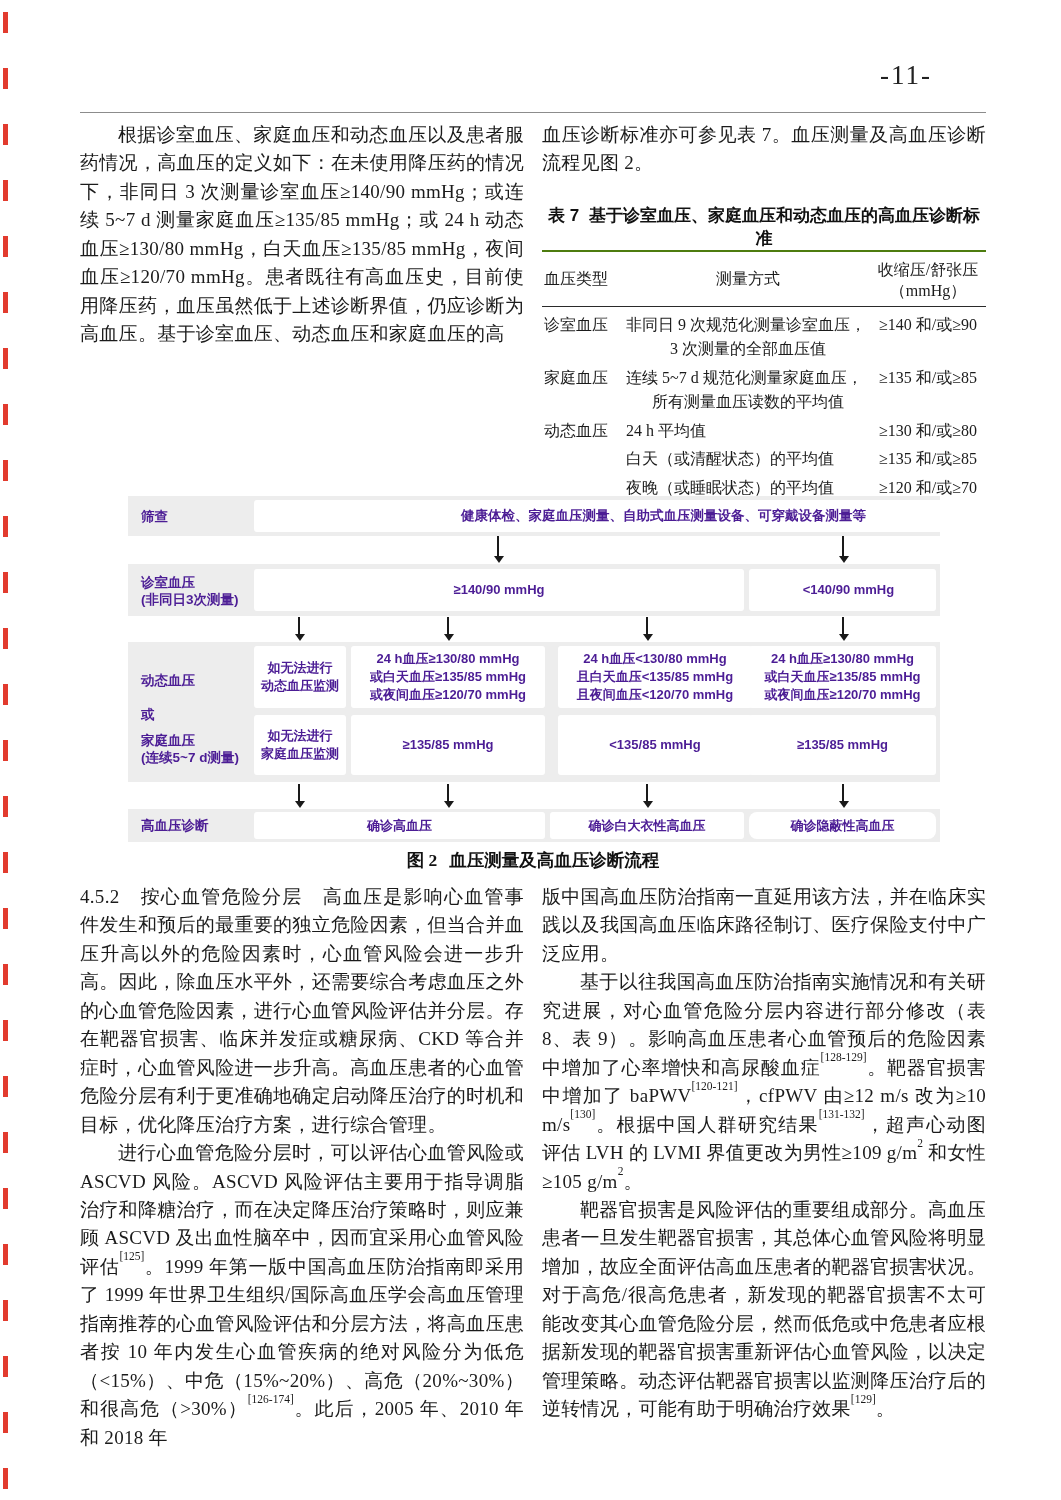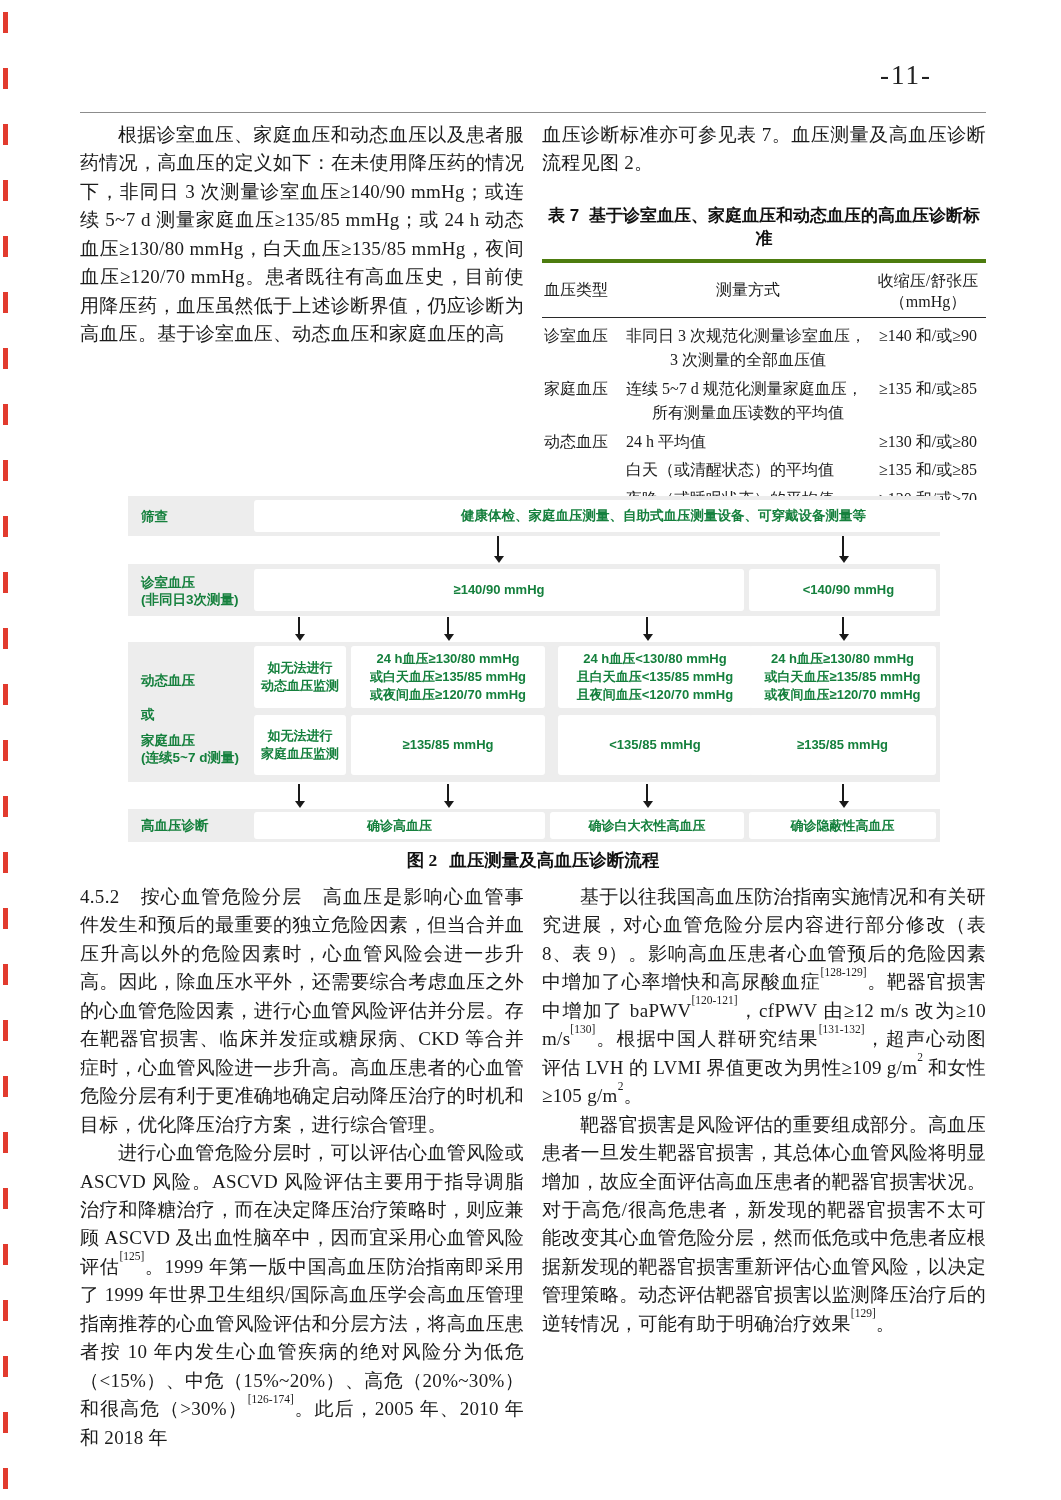--- a/index.html
+++ b/index.html
@@ -19,35 +19,35 @@
   .br{left:542px;top:883px;}
 
   p.body{margin:0;font-size:19px;line-height:28.45px;text-align:justify;letter-spacing:0.3px;}
   p.ind{text-indent:2em;}
   sup{font-size:11.5px;line-height:0;position:relative;top:-0.45em;letter-spacing:0;}
 
   
   .tbl-title{margin-top:26px;text-align:center;font-family:"Liberation Sans","DejaVu Sans",sans-serif;
              font-weight:bold;font-size:17px;color:#111;}
   .tbl-title .lab{margin-right:10px;}
-  .t7{margin-top:9px;border-top:4px solid #4d7c0f;border-bottom:2px solid #2a2a2a;font-size:16px;color:#1b1b1b;}
+  .t7{border-top:2px solid #4d7c0f;border-bottom:2px solid #2a2a2a;font-size:16px;color:#1b1b1b;}
   .t7-head{display:flex;align-items:center;border-bottom:1.2px solid #2a2a2a;padding:7px 0 5px;}
   .t7 .c1{width:82px;padding-left:2px;}
   .t7 .c2{width:244px;}
   .t7 .c3{width:116px;text-align:center;white-space:pre-line;line-height:21px;}
   .t7-head .c2{text-align:center;}
   .t7-body{padding:4px 0 6px;}
   .t7-row{display:flex;padding:2px 0;line-height:24.5px;}
   .t7-row .c2 .ml2{text-align:center;}
   .t7-row .c2 .ml2:empty{display:none;}
   .t7-row .c3{line-height:24.5px;}
 
   
   .fc{position:absolute;left:128px;top:488px;width:812px;height:354px;
-      font-family:"Liberation Sans","DejaVu Sans",sans-serif;color:#15803d;}
+      font-family:"Liberation Sans","DejaVu Sans",sans-serif;color:#4c1d95;}
   .band{position:absolute;left:0;width:812px;background:#ededed;}
   .b1{top:8px;height:40px;}
   .b2{top:76px;height:52px;}
   .b3{top:154px;height:140px;}
   .b4{top:321px;height:33px;}
   .fc-label{position:absolute;left:13px;font-size:13.5px;font-weight:600;white-space:pre-line;line-height:17px;}
   .b1 .fc-label{top:12px;}
   .b2 .fc-label{top:10px;}
   .b3 .lbl-a{top:30px;}
   .b3 .lbl-or{top:64px;}
@@ -59,21 +59,21 @@
   .b2 .bx-high{left:126px;width:490px;top:5px;height:42px;}
   .b2 .bx-low{left:621px;width:187px;top:5px;height:42px;padding-left:15px;}
   .b3 .rA{top:4px;height:62px;}
   .b3 .rB{top:73px;height:60px;}
   .b3 .cc1{left:126px;width:92px;}
   .b3 .cc2{left:223px;width:194px;}
   .b3 .cc3{left:422px;width:194px;margin-left:8px;}
   .b3 .cc4{left:621px;width:187px;}
   .b4 .bx-d1{left:126px;width:291px;top:3px;height:27px;}
   .b4 .bx-d2{left:422px;width:194px;top:3px;height:27px;}
-  .b4 .bx-d3{left:621px;width:187px;top:3px;height:27px;}
+  .b4 .bx-d3{left:621px;width:187px;top:3px;height:27px;border-radius:8px;}
   .arr{position:absolute;width:0;border-left:2px solid #1a1a1a;}
   .arr::after{content:"";position:absolute;left:-5.5px;bottom:-7px;border:5px solid transparent;border-top:7px solid #1a1a1a;border-bottom:none;}
   .a1{left:369px;top:48px;height:20px;}
   .a2{left:714px;top:48px;height:20px;}
   .a3{left:170px;top:129px;height:17px;}
   .a4{left:319px;top:129px;height:17px;}
   .a5{left:518px;top:129px;height:17px;}
   .a6{left:714px;top:129px;height:17px;}
   .a7{left:170px;top:296px;height:17px;}
   .a8{left:319px;top:296px;height:17px;}
@@ -107,21 +107,21 @@
       <div class="t7-head">
         <div class="c1">血压类型</div>
         <div class="c2">测量方式</div>
         <div class="c3">收缩压/舒张压
 （mmHg）</div>
       </div>
       <div class="t7-body">
         <div class="t7-row">
           <div class="c1">诊室血压</div>
           <div class="c2">
-              <div class="ml1">非同日 3 次规范化测量诊室血压，</div>
+              <div class="ml1">非同日 9 次规范化测量诊室血压，</div>
               <div class="ml2">3 次测量的全部血压值</div>
             </div>
           <div class="c3">≥140 和/或≥90</div>
         </div>
         <div class="t7-row">
           <div class="c1">家庭血压</div>
           <div class="c2">
               <div class="ml1">连续 5~7 d 规范化测量家庭血压，</div>
               <div class="ml2">所有测量血压读数的平均值</div>
             </div>
@@ -209,16 +209,17 @@
   <div class="fig-cap">
     <span class="lab">图 2</span><span>血压测量及高血压诊断流程</span>
   </div>
 
   <div class="col bl">
     <p class="body"><span>4.5.2　按心血管危险分层　高血压是影响心血管事件发生和预后的最重要的独立危险因素，但当合并血压升高以外的危险因素时，心血管风险会进一步升高。因此，除血压水平外，还需要综合考虑血压之外的心血管危险因素，进行心血管风险评估并分层。存在靶器官损害、临床并发症或糖尿病、CKD 等合并症时，心血管风险进一步升高。高血压患者的心血管危险分层有利于更准确地确定启动降压治疗的时机和目标，优化降压治疗方案，进行综合管理。</span></p>
     <p class="body ind"><span>进行心血管危险分层时，可以评估心血管风险或 ASCVD 风险。ASCVD 风险评估主要用于指导调脂治疗和降糖治疗，而在决定降压治疗策略时，则应兼顾 ASCVD 及出血性脑卒中，因而宜采用心血管风险评估</span><sup>[125]</sup><span>。1999 年第一版中国高血压防治指南即采用了 1999 年世界卫生组织/国际高血压学会高血压管理指南推荐的心血管风险评估和分层方法，将高血压患者按 10 年内发生心血管疾病的绝对风险分为低危（&lt;15%）、中危（15%~20%）、高危（20%~30%）和很高危（&gt;30%）</span><sup>[126-174]</sup><span>。此后，2005 年、2010 年和 2018 年</span></p>
   </div>
 
   <div class="col br">
+    <p class="body"><span>版中国高血压防治指南一直延用该方法，并在临床实践以及我国高血压临床路径制订、医疗保险支付中广泛应用。</span></p>
     <p class="body ind"><span>基于以往我国高血压防治指南实施情况和有关研究进展，对心血管危险分层内容进行部分修改（表 8、表 9）。影响高血压患者心血管预后的危险因素中增加了心率增快和高尿酸血症</span><sup>[128-129]</sup><span>。靶器官损害中增加了 baPWV</span><sup>[120-121]</sup><span>，cfPWV 由≥12 m/s 改为≥10 m/s</span><sup>[130]</sup><span>。根据中国人群研究结果</span><sup>[131-132]</sup><span>，超声心动图评估 LVH 的 LVMI 界值更改为男性≥109 g/m</span><sup>2</sup><span> 和女性≥105 g/m</span><sup>2</sup><span>。</span></p>
     <p class="body ind"><span>靶器官损害是风险评估的重要组成部分。高血压患者一旦发生靶器官损害，其总体心血管风险将明显增加，故应全面评估高血压患者的靶器官损害状况。对于高危/很高危患者，新发现的靶器官损害不太可能改变其心血管危险分层，然而低危或中危患者应根据新发现的靶器官损害重新评估心血管风险，以决定管理策略。动态评估靶器官损害以监测降压治疗后的逆转情况，可能有助于明确治疗效果</span><sup>[129]</sup><span>。</span></p>
   </div>
 </div>
 
 </body></html>

